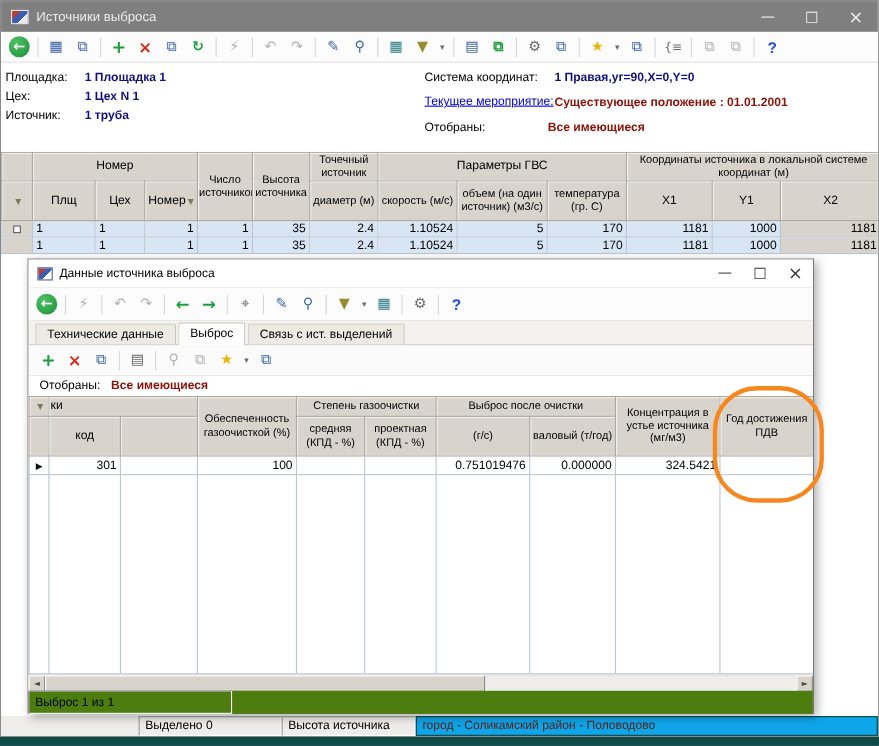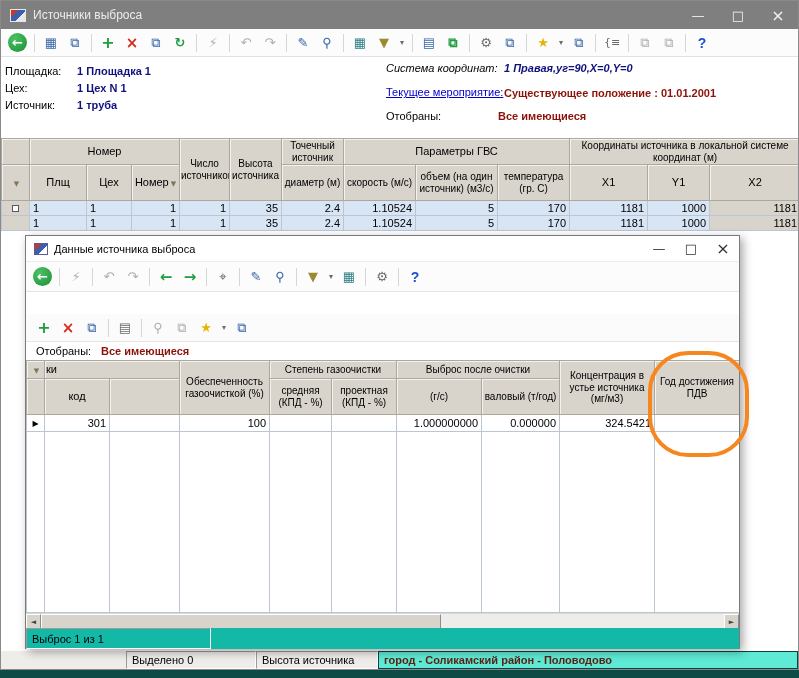--- a/index.html
+++ b/index.html
@@ -40,21 +40,21 @@
   .yel { color:#e7b400; } .olv { color:#9a8a30; } .teal { color:#2e7f86; }
   .helpbtn { color:#1d4fd0; font-weight:bold; font-size:14px; }
 
   
   .infopanel { position:absolute; left:0; top:57px; right:0; height:80px; background:#fff; }
   .info-left { position:absolute; left:4px; top:4px; }
   .info-row { height:17px; display:flex; align-items:center; }
   .ilabel { width:72px; }
   .ivalue { font-weight:bold; color:#10107e; }
   .info-right { position:absolute; left:385px; top:4px; right:4px; }
-  .coord-row { height:17px; display:flex; align-items:flex-start;font-style:italic; }
+  .coord-row { height:17px; display:flex; align-items:center; }
   .clabel { width:118px; }
   .event-row { display:flex; align-items:center; min-height:28px; }
   .link { color:#0000cc; text-decoration:underline; width:118px; cursor:pointer; line-height:1.2; }
   .maroon { color:#8b1209; font-weight:bold; }
   .otob-row { height:17px; display:flex; align-items:center; }
 
   
   .gridarea { position:absolute; left:0; top:137px; right:0; bottom:18px; background:#fff; overflow:hidden; }
   table.grid { border-collapse:collapse; table-layout:fixed; }
   table.grid th { background:#d8d4cc; border:1px solid #aca89e; font-weight:normal;
@@ -70,21 +70,21 @@
   .funnel { font-size:7px; color:#7a7a52; margin-left:2px; }
   .rowbox { width:7px; height:7px; border:1px solid #55585e; background:#fdfdfd; margin:0 auto; }
   .rowmarker { font-size:8px; text-align:center; }
 
   
   .statusbar { position:absolute; left:0; bottom:0; right:0; height:18px; background:#efedea;
                display:flex; font-size:11px; }
   .spanel { border:1px solid; border-color:#9b9b9b #ffffff #ffffff #9b9b9b;
             display:flex; align-items:center; padding:0 5px; overflow:hidden; white-space:nowrap; }
   .sp1 { width:125px;margin-top:35px; } .sp2 { width:130px; } .sp3 { width:122px; }
-  .sp4 { flex:1; background:#5eead4; border-color:#0d423e; color:#5e1f14; font-weight:bold; }
+  .sp4 { flex:1; background:#0ea5e9; border-color:#0d423e; color:#5e1f14; font-weight:normal; }
   .bottom-strip { position:absolute; left:0; top:670px; width:799px; height:8px; background:#0e4a46; }
 
   
   .dialog { position:absolute; left:25px; top:235px; width:715px; height:414px;
             background:#fff; border:1px solid #7a7a7a; z-index:10;
             box-shadow:3px 3px 9px rgba(0,0,0,.35); }
   .dlg-title { position:absolute; left:0; top:0; right:0; height:26px; background:#fff;
                border-bottom:1px solid #ececec; display:flex; align-items:center; color:#000; }
   .dlg-icon { width:14px; height:12px; margin:0 6px 0 8px; border:1px solid #5a5a9a;
               background:linear-gradient(135deg,#c03a30 0 30%, #3a5fb0 30% 62%, #fff 62%); }
@@ -106,21 +106,21 @@
   .row-dlg td { background:#fff; height:17px; border-color:#c9c9c9; }
   .filler td { border-top:none; border-bottom:none; border-color:#e3e3e3; background:#fff; }
   .dlg-hscroll { position:absolute; left:0; top:377px; right:0; height:15px; background:#efedea;
                  border-top:1px solid #d8d8d8; display:flex; }
   .sb-btn { width:15px; height:15px; background:#d8d4cc; border:1px solid;
             border-color:#fff #8c8c8c #8c8c8c #fff; display:flex; align-items:center;
             justify-content:center; font-size:7px; color:#444; }
   .sb-track { flex:1; position:relative; }
   .sb-thumb { position:absolute; left:0; top:0; width:400px; height:15px; background:#d8d4cc;
               border:1px solid; border-color:#fff #8c8c8c #8c8c8c #fff; }
-  .dlg-status { position:absolute; left:0; top:392px; right:0; height:21px; background:#14b8a6; display:flex; }
+  .dlg-status { position:absolute; left:0; top:392px; right:0; height:21px; background:#4d7c0f; display:flex; }
   .dsp1 { width:185px; }
   .dsp2 { flex:1; }
 
   
   .annotation { position:absolute; left:648px; top:351px; width:101px; height:106px;
                 border:4px solid #f6871f; border-radius:40px; z-index:20; pointer-events:none; }
 </style>
 </head>
 <body>
 
@@ -326,20 +326,25 @@
     <span class="sep"></span>
     <span class="tb icon olv">▼</span>
     <span class="tb small icon dgry">▾</span>
     <span class="tb icon teal">▦</span>
     <span class="sep"></span>
     <span class="tb icon dgry">⚙</span>
     <span class="sep"></span>
     <span class="tb helpbtn">?</span>
   </div>
 
+  <div class="tabstrip">
+    <span class="tab">Технические данные</span>
+    <span class="tab active">Выброс</span>
+    <span class="tab">Связь с ист. выделений</span>
+  </div>
 
   <div class="dlg-toolbar2">
     <span class="tb icon grn" style="font-size:16px">+</span>
     <span class="tb icon red" style="font-size:15px">×</span>
     <span class="tb icon blu">⧉</span>
     <span class="sep"></span>
     <span class="tb icon dgry">▤</span>
     <span class="sep"></span>
     <span class="tb icon gry">⚲</span>
     <span class="tb icon gry">⧉</span>
@@ -388,21 +393,21 @@
         </tr>
       </thead>
       <tbody>
         <tr class="row-dlg">
           <td class="sel rowmarker icon">▶</td>
           <td class="num">301</td>
           <td></td>
           <td class="num">100</td>
           <td class="num"></td>
           <td class="num"></td>
-          <td class="num">1.000000000</td>
+          <td class="num">0.751019476</td>
           <td class="num">0.000000</td>
           <td class="num">324.5421</td>
           <td class="num"></td>
         </tr>
         <tr class="filler" style="height:181px">
           <td></td>
             <td></td>
           <td></td>
             <td></td>
           <td></td>

